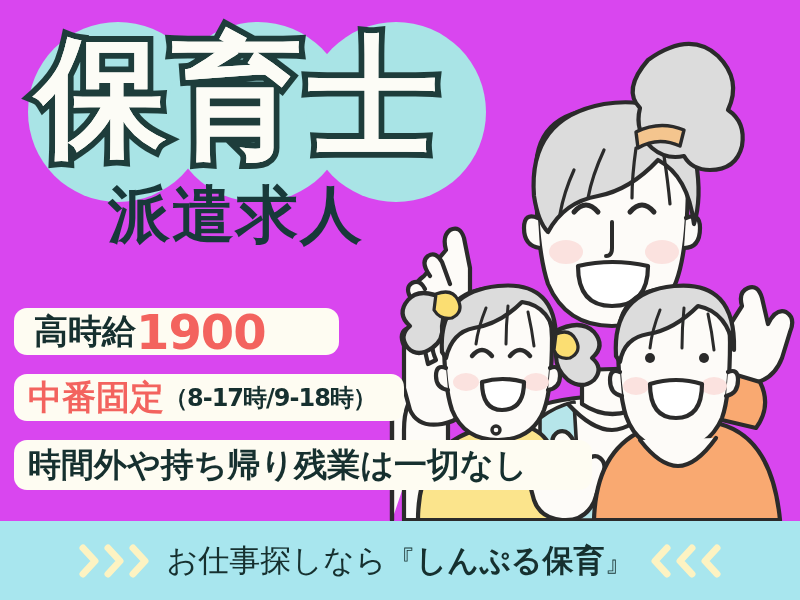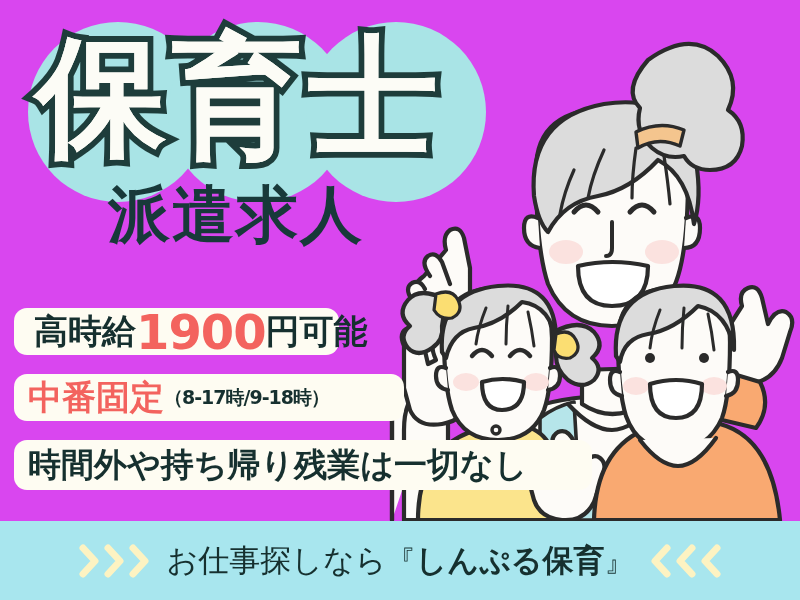--- a/index.html
+++ b/index.html
@@ -58,21 +58,21 @@
     white-space:nowrap;
     font-weight:bold;
     color:#16302F;
   }
   .pill span{display:inline-block;}
   .accent{color:#F3635E;}
   .pill.p1{left:14px;top:308px;width:325px;height:47px;font-size:34px;padding-left:20px;}
   .pill.p2{left:14px;top:374px;width:390px;height:47px;font-size:30px;}
   .pill.p3{left:14px;top:440px;width:578px;height:50px;font-size:33px;}
   .p2 .big{font-size:34px;}
-  .p2 .small{font-size:19px;letter-spacing:-1px;}
+  .p2 .small{font-size:24px;letter-spacing:-1px;}
   .p1 .num{font-size:48px;letter-spacing:-1px;}
 
   
   .banner{
     position:absolute;left:0;top:521px;width:800px;height:79px;
     background:#A8E6EE;
     display:flex;align-items:center;justify-content:center;
   }
   .banner-inner{display:flex;align-items:center;gap:16px;}
   .chev{display:flex;gap:3px;}
@@ -248,21 +248,20 @@
     </svg>
   </div>
 
   <div class="headline">保育士</div>
   <div class="headline-fill">保育士</div>
   <div class="subtitle">派遣求人</div>
 
   <div class="pill p1">
     <span>高時給</span>
       <span class="accent num">1900</span>
-      <span>円可能</span>
   </div>
 
   <div class="pill p2">
     <span class="accent big">中番固定</span>
       <span class="small">（8-17時/9-18時）</span>
   </div>
 
   <div class="pill p3">
     <span>時間外や持ち帰り残業は一切なし</span>
   </div>

